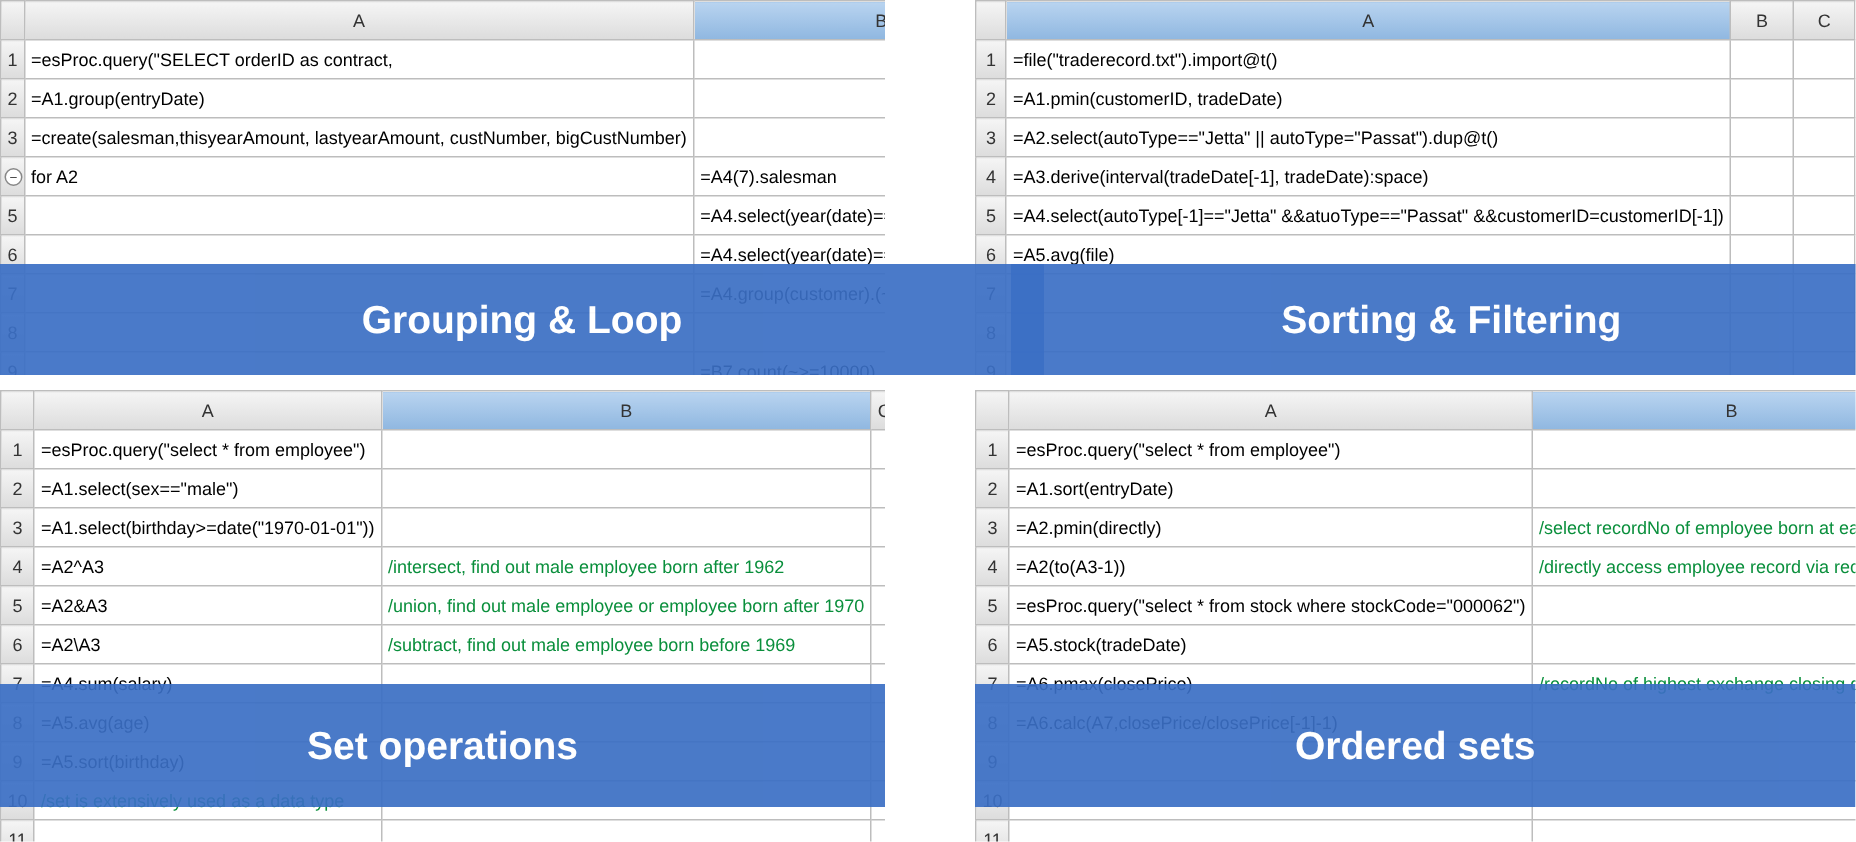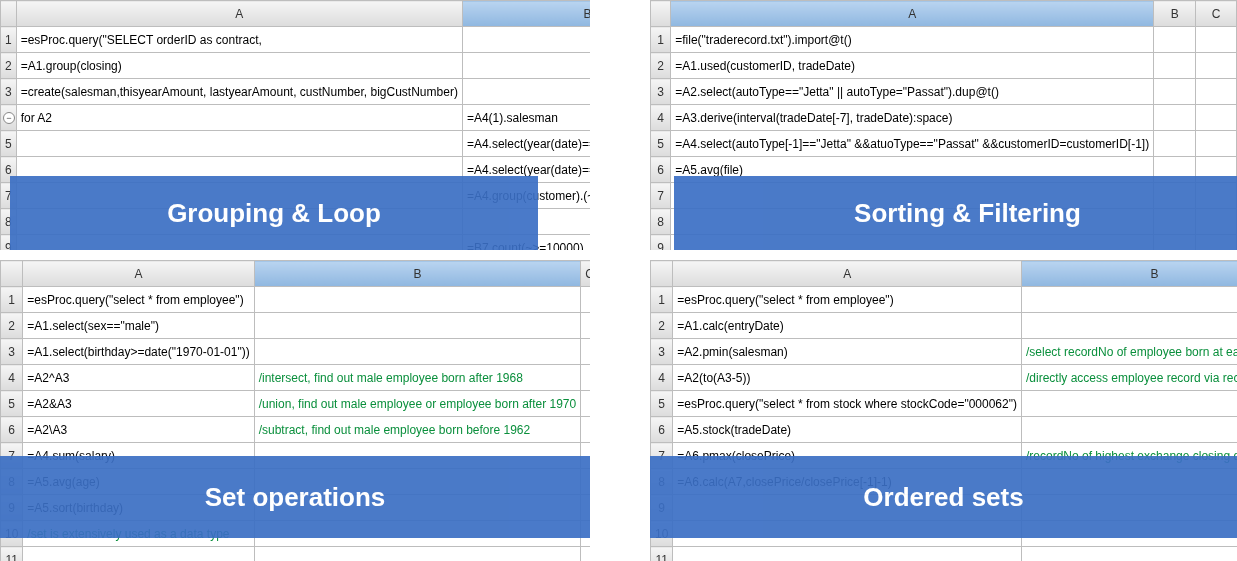--- a/index.html
+++ b/index.html
@@ -76,21 +76,21 @@
     position: absolute;
     background: #3b6fc4;
     color: #fff;
     font-size: 26px;
     font-weight: bold;
     display: flex;
     align-items: center;
     justify-content: center;
     opacity: 0.92;
   }
-  .banner.b1 { left:0; top:176px; width:528px; height:74px;margin-left:10px; }
+  .banner.b1 { left:0; top:176px; width:696px; height:74px; }
   .banner.b2 { left:650px; top:176px; width:587px; height:74px;margin-left:24px; }
   .banner.b3 { left:0; top:456px; width:590px; height:82px; }
   .banner.b4 { left:650px; top:456px; width:587px; height:82px;text-align:right; }
 </style>
 </head>
 <body>
 
 <div class="panel tl">
   <table class="grid">
     <colgroup>
@@ -107,32 +107,32 @@
     </tr>
       </thead>
     <tbody id="tl-body">
         <tr>
           <td class="rowhead"><span class="rownum">1</span></td>
           <td class="code">=esProc.query("SELECT orderID as contract,</td>
           <td></td>
         </tr>
         <tr>
           <td class="rowhead"><span class="rownum">2</span></td>
-          <td class="code">=A1.group(closing)</td>
+          <td class="code">=A1.group(entryDate)</td>
           <td></td>
         </tr>
         <tr>
           <td class="rowhead"><span class="rownum">3</span></td>
           <td class="code">=create(salesman,thisyearAmount, lastyearAmount, custNumber, bigCustNumber)</td>
           <td></td>
         </tr>
         <tr>
           <td class="rowhead"><span class="rownum">4</span><span class="collapse-btn">−</span></td>
           <td class="code">for A2</td>
-          <td class="code">=A4(1).salesman</td>
+          <td class="code">=A4(7).salesman</td>
         </tr>
         <tr>
           <td class="rowhead"><span class="rownum">5</span></td>
           <td></td>
           <td class="code">=A4.select(year(date)==year).sum(amount)</td>
         </tr>
         <tr>
           <td class="rowhead"><span class="rownum">6</span></td>
           <td></td>
           <td class="code">=A4.select(year(date)==year-1).sum(amount)</td>
@@ -174,33 +174,33 @@
       </thead>
     <tbody id="tr-body">
         <tr>
           <td class="rowhead"><span class="rownum">1</span></td>
           <td class="code">=file("traderecord.txt").import@t()</td>
           <td></td>
           <td></td>
         </tr>
         <tr>
           <td class="rowhead"><span class="rownum">2</span></td>
-          <td class="code">=A1.used(customerID, tradeDate)</td>
+          <td class="code">=A1.pmin(customerID, tradeDate)</td>
           <td></td>
           <td></td>
         </tr>
         <tr>
           <td class="rowhead"><span class="rownum">3</span></td>
           <td class="code">=A2.select(autoType=="Jetta" || autoType="Passat").dup@t()</td>
           <td></td>
           <td></td>
         </tr>
         <tr>
           <td class="rowhead"><span class="rownum">4</span></td>
-          <td class="code">=A3.derive(interval(tradeDate[-7], tradeDate):space)</td>
+          <td class="code">=A3.derive(interval(tradeDate[-1], tradeDate):space)</td>
           <td></td>
           <td></td>
         </tr>
         <tr>
           <td class="rowhead"><span class="rownum">5</span></td>
           <td class="code">=A4.select(autoType[-1]=="Jetta" &amp;&amp;atuoType=="Passat" &amp;&amp;customerID=customerID[-1])</td>
           <td></td>
           <td></td>
         </tr>
         <tr>
@@ -262,33 +262,33 @@
         </tr>
         <tr>
           <td class="rowhead"><span class="rownum">3</span></td>
           <td class="code">=A1.select(birthday&gt;=date("1970-01-01"))</td>
           <td></td>
           <td></td>
         </tr>
         <tr>
           <td class="rowhead"><span class="rownum">4</span></td>
           <td class="code">=A2^A3</td>
-          <td class="comment">/intersect, find out male employee born after 1968</td>
+          <td class="comment">/intersect, find out male employee born after 1962</td>
           <td></td>
         </tr>
         <tr>
           <td class="rowhead"><span class="rownum">5</span></td>
           <td class="code">=A2&amp;A3</td>
           <td class="comment">/union, find out  male employee or employee born after 1970</td>
           <td></td>
         </tr>
         <tr>
           <td class="rowhead"><span class="rownum">6</span></td>
           <td class="code">=A2\A3</td>
-          <td class="comment">/subtract, find out male employee born before 1962</td>
+          <td class="comment">/subtract, find out male employee born before 1969</td>
           <td></td>
         </tr>
         <tr>
           <td class="rowhead"><span class="rownum">7</span></td>
           <td class="code">=A4.sum(salary)</td>
           <td></td>
           <td></td>
         </tr>
         <tr>
           <td class="rowhead"><span class="rownum">8</span></td>
@@ -334,31 +334,31 @@
     </tr>
       </thead>
     <tbody id="br-body">
         <tr>
           <td class="rowhead"><span class="rownum">1</span></td>
           <td class="code">=esProc.query("select * from employee")</td>
           <td></td>
         </tr>
         <tr>
           <td class="rowhead"><span class="rownum">2</span></td>
-          <td class="code">=A1.calc(entryDate)</td>
+          <td class="code">=A1.sort(entryDate)</td>
           <td></td>
         </tr>
         <tr>
           <td class="rowhead"><span class="rownum">3</span></td>
-          <td class="code">=A2.pmin(salesman)</td>
+          <td class="code">=A2.pmin(directly)</td>
           <td class="comment">/select recordNo of employee born at earliest</td>
         </tr>
         <tr>
           <td class="rowhead"><span class="rownum">4</span></td>
-          <td class="code">=A2(to(A3-5))</td>
+          <td class="code">=A2(to(A3-1))</td>
           <td class="comment">/directly access employee record via recordNo</td>
         </tr>
         <tr>
           <td class="rowhead"><span class="rownum">5</span></td>
           <td class="code">=esProc.query("select * from stock where stockCode="000062")</td>
           <td></td>
         </tr>
         <tr>
           <td class="rowhead"><span class="rownum">6</span></td>
           <td class="code">=A5.stock(tradeDate)</td>

